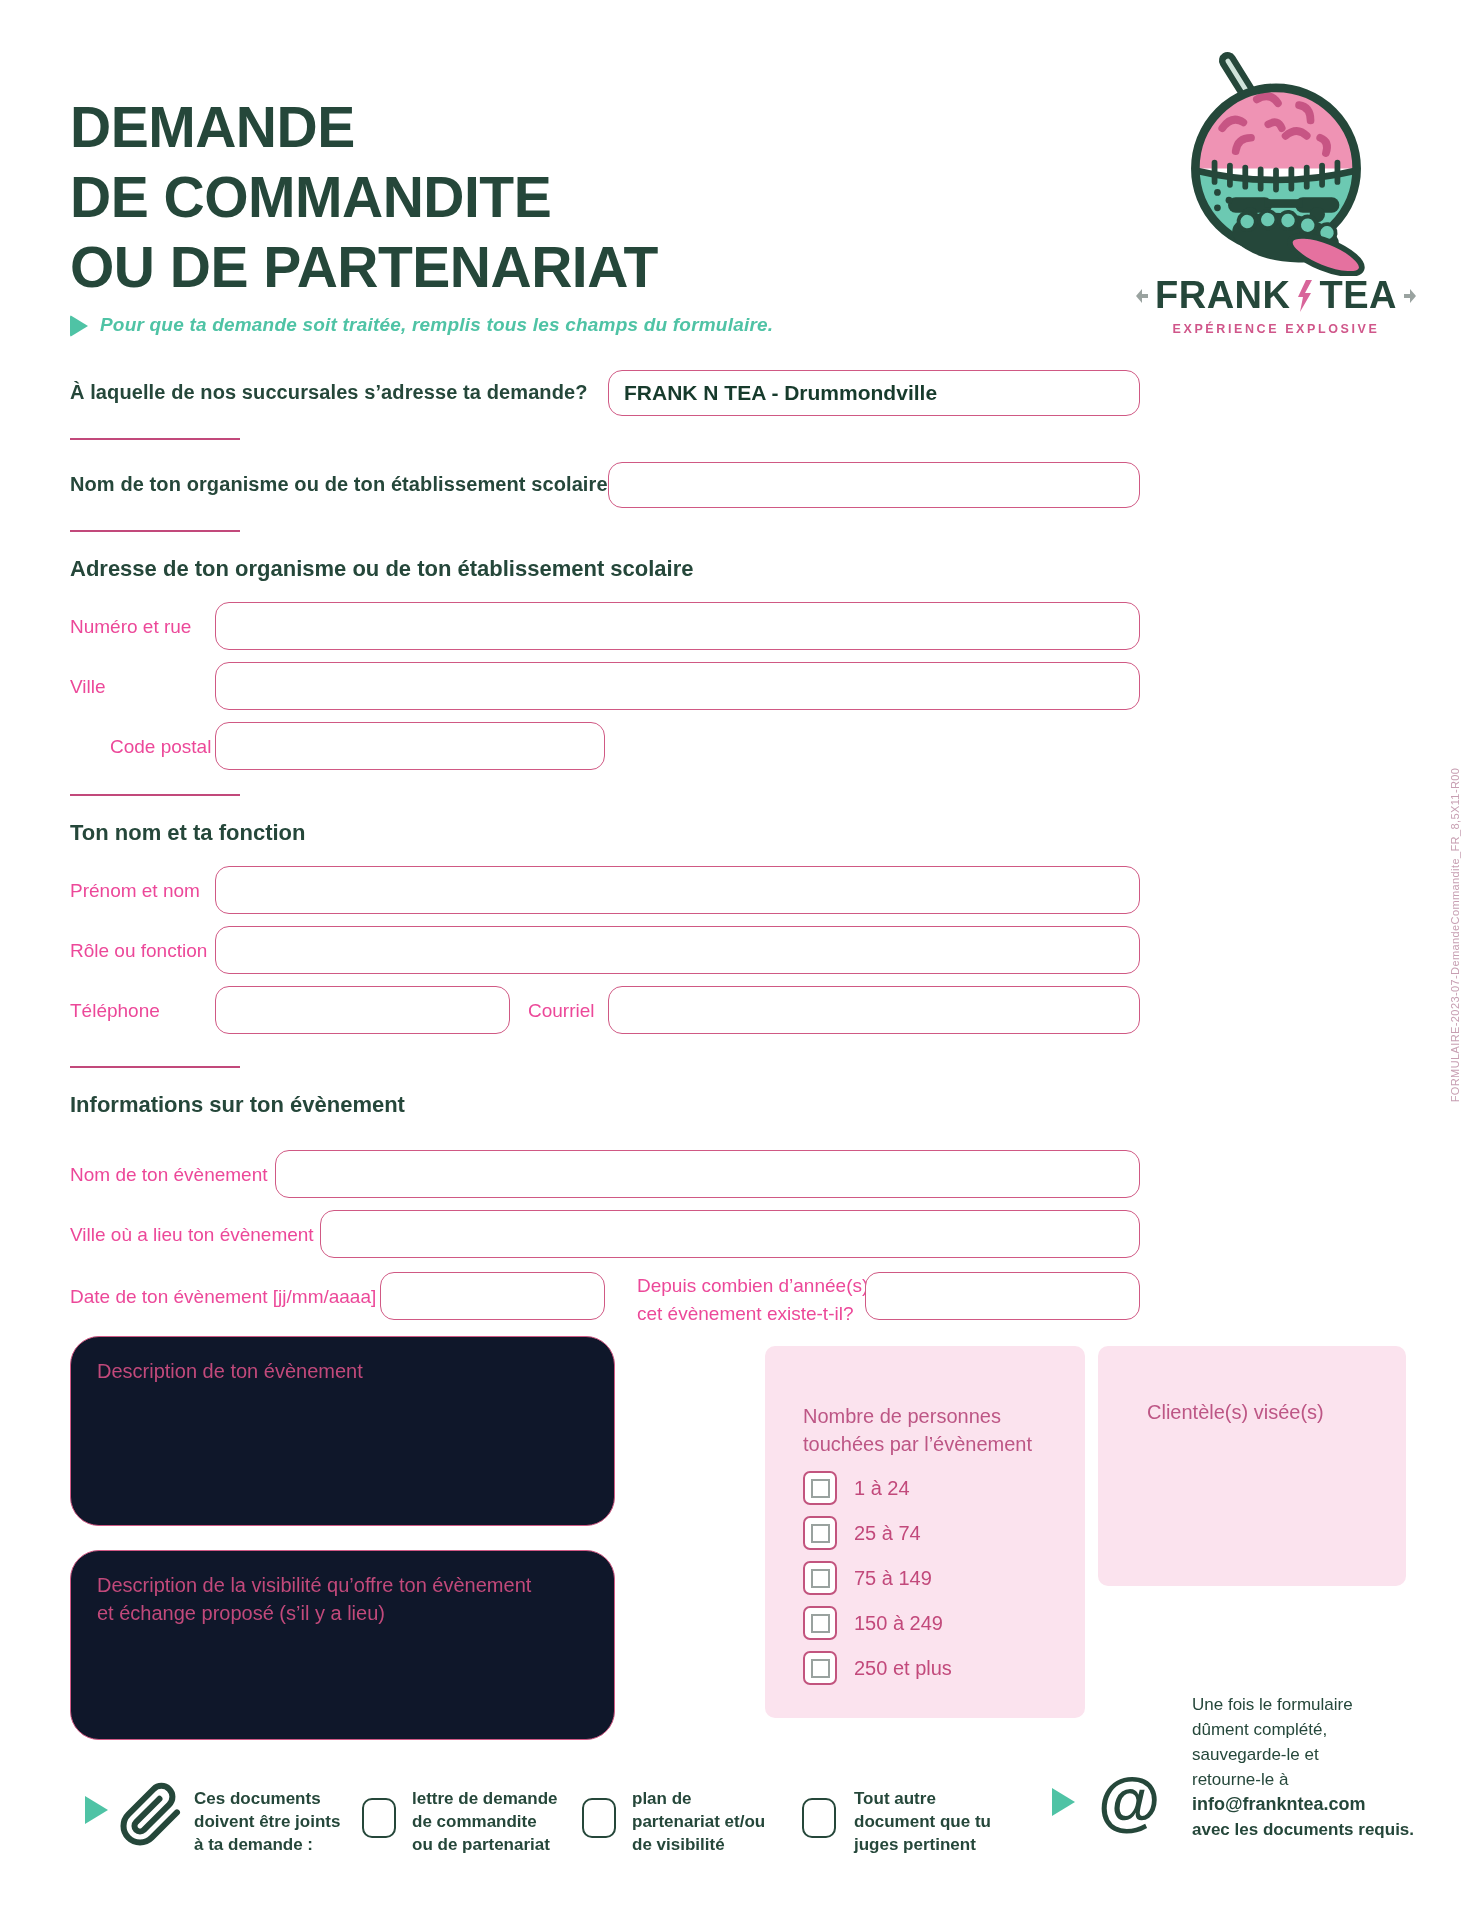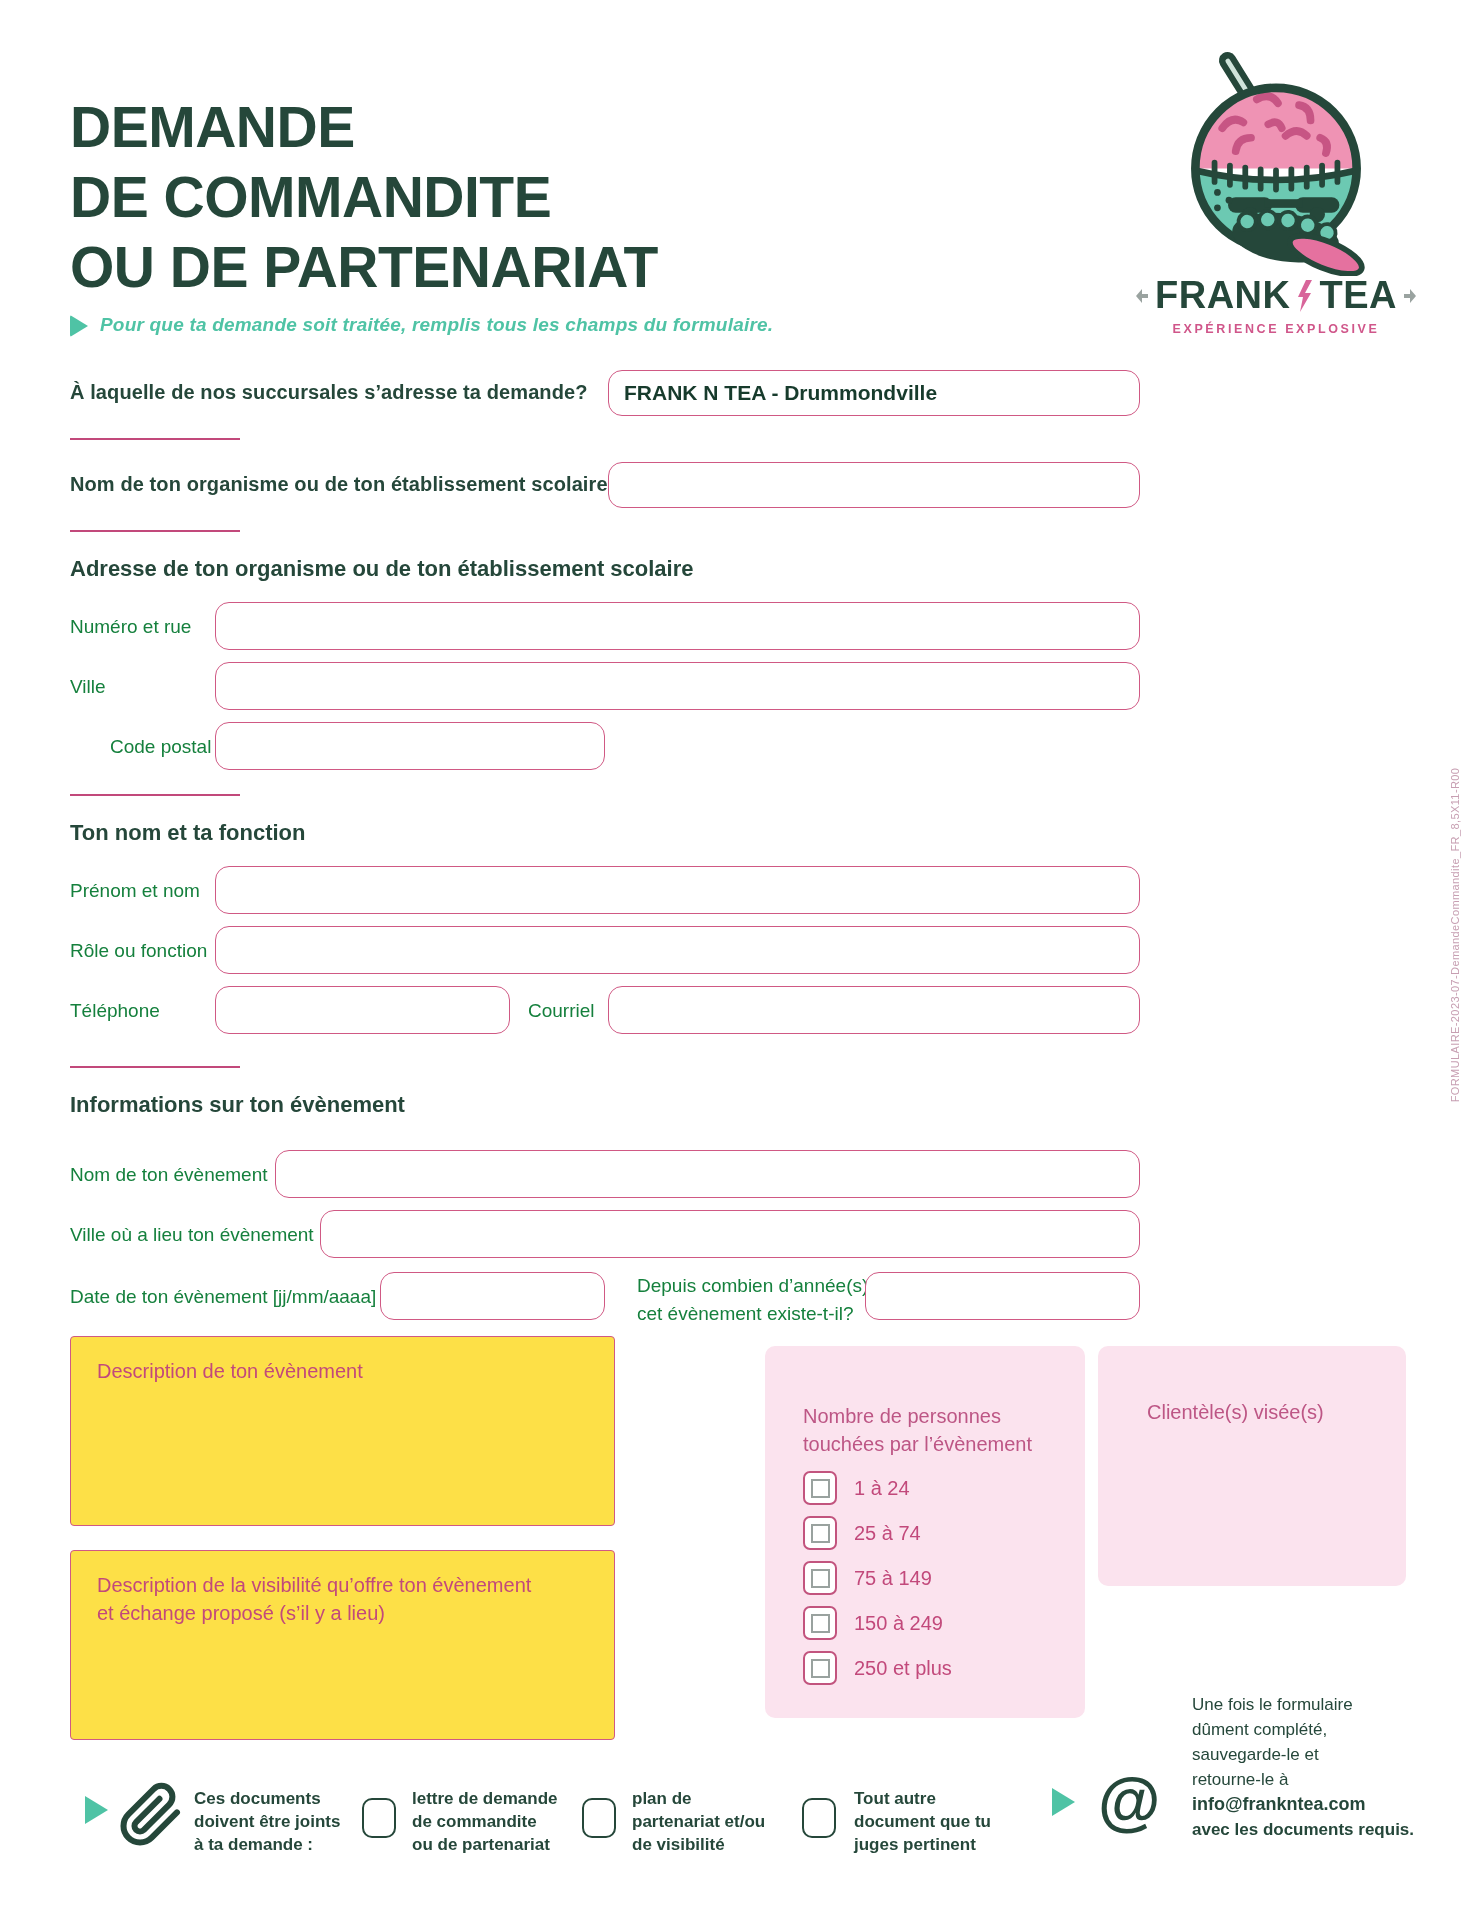--- a/index.html
+++ b/index.html
@@ -21,27 +21,27 @@
   
   .logo-art { position:absolute; left:1136px; top:36px; width:280px; height:240px; }
   .wordmark { position:absolute; left:1126px; top:274px; width:300px; display:flex;
            align-items:center; justify-content:center; gap:7px; }
   .wordmark .brand { font-size:38px; font-weight:800; letter-spacing:.5px; color:#25473a; }
   .tagline { position:absolute; left:1126px; top:322px; width:300px; text-align:center;
            font-size:12.5px; font-weight:bold; letter-spacing:2.6px; color:#d0568a; }
   
   .lbl-green { position:absolute; font-size:20px; font-weight:bold; color:#25473a; letter-spacing:.1px; }
   .h-section { position:absolute; font-size:22px; font-weight:bold; color:#25473a; }
-  .lbl-pink  { position:absolute; font-size:19px; color:#15803d; }
+  .lbl-pink  { position:absolute; font-size:19px; color:#ec4899; }
   .inp { position:absolute; border:1.6px solid #d05984; border-radius:14px; background:#fff;
          font-family:"Liberation Sans",sans-serif; font-size:20px; color:#1c3b2f;
          padding:0 20px; outline:none; }
   .inp.filled { font-weight:bold; font-size:21px; color:#173b2c;padding-left:15px; }
   .divider { position:absolute; width:170px; border-top:2px solid #c2497b; }
-  .bigbox { position:absolute; border:1.6px solid #d05984; border-radius:4px; background:#fde047; }
+  .bigbox { position:absolute; border:1.6px solid #d05984; border-radius:29px; background:#0f172a; }
   .bigbox .ph { position:absolute; left:26px; top:20px; font-size:20px; line-height:28px; color:#c2497b; }
   
   .panel { position:absolute; background:#fbe3ee; border-radius:10px; }
   .panel-h { color:#bd5685; font-size:20px; line-height:28px; }
   .opt { display:flex; align-items:center; }
   .cb-outer { width:34px; height:34px; border:2px solid #c2547e; border-radius:7px; background:#fff;
               display:flex; align-items:center; justify-content:center; flex:0 0 34px; }
   .cb-inner { width:19px; height:19px; border:2.5px solid #99a29f; background:#fff; }
   .cb-plain { width:32px; height:32px; border:2px solid #c2547e; border-radius:8px; background:#fff; flex:0 0 32px; }
   .opt-label { margin-left:17px; font-size:20px; color:#c2497b; white-space:nowrap; }

